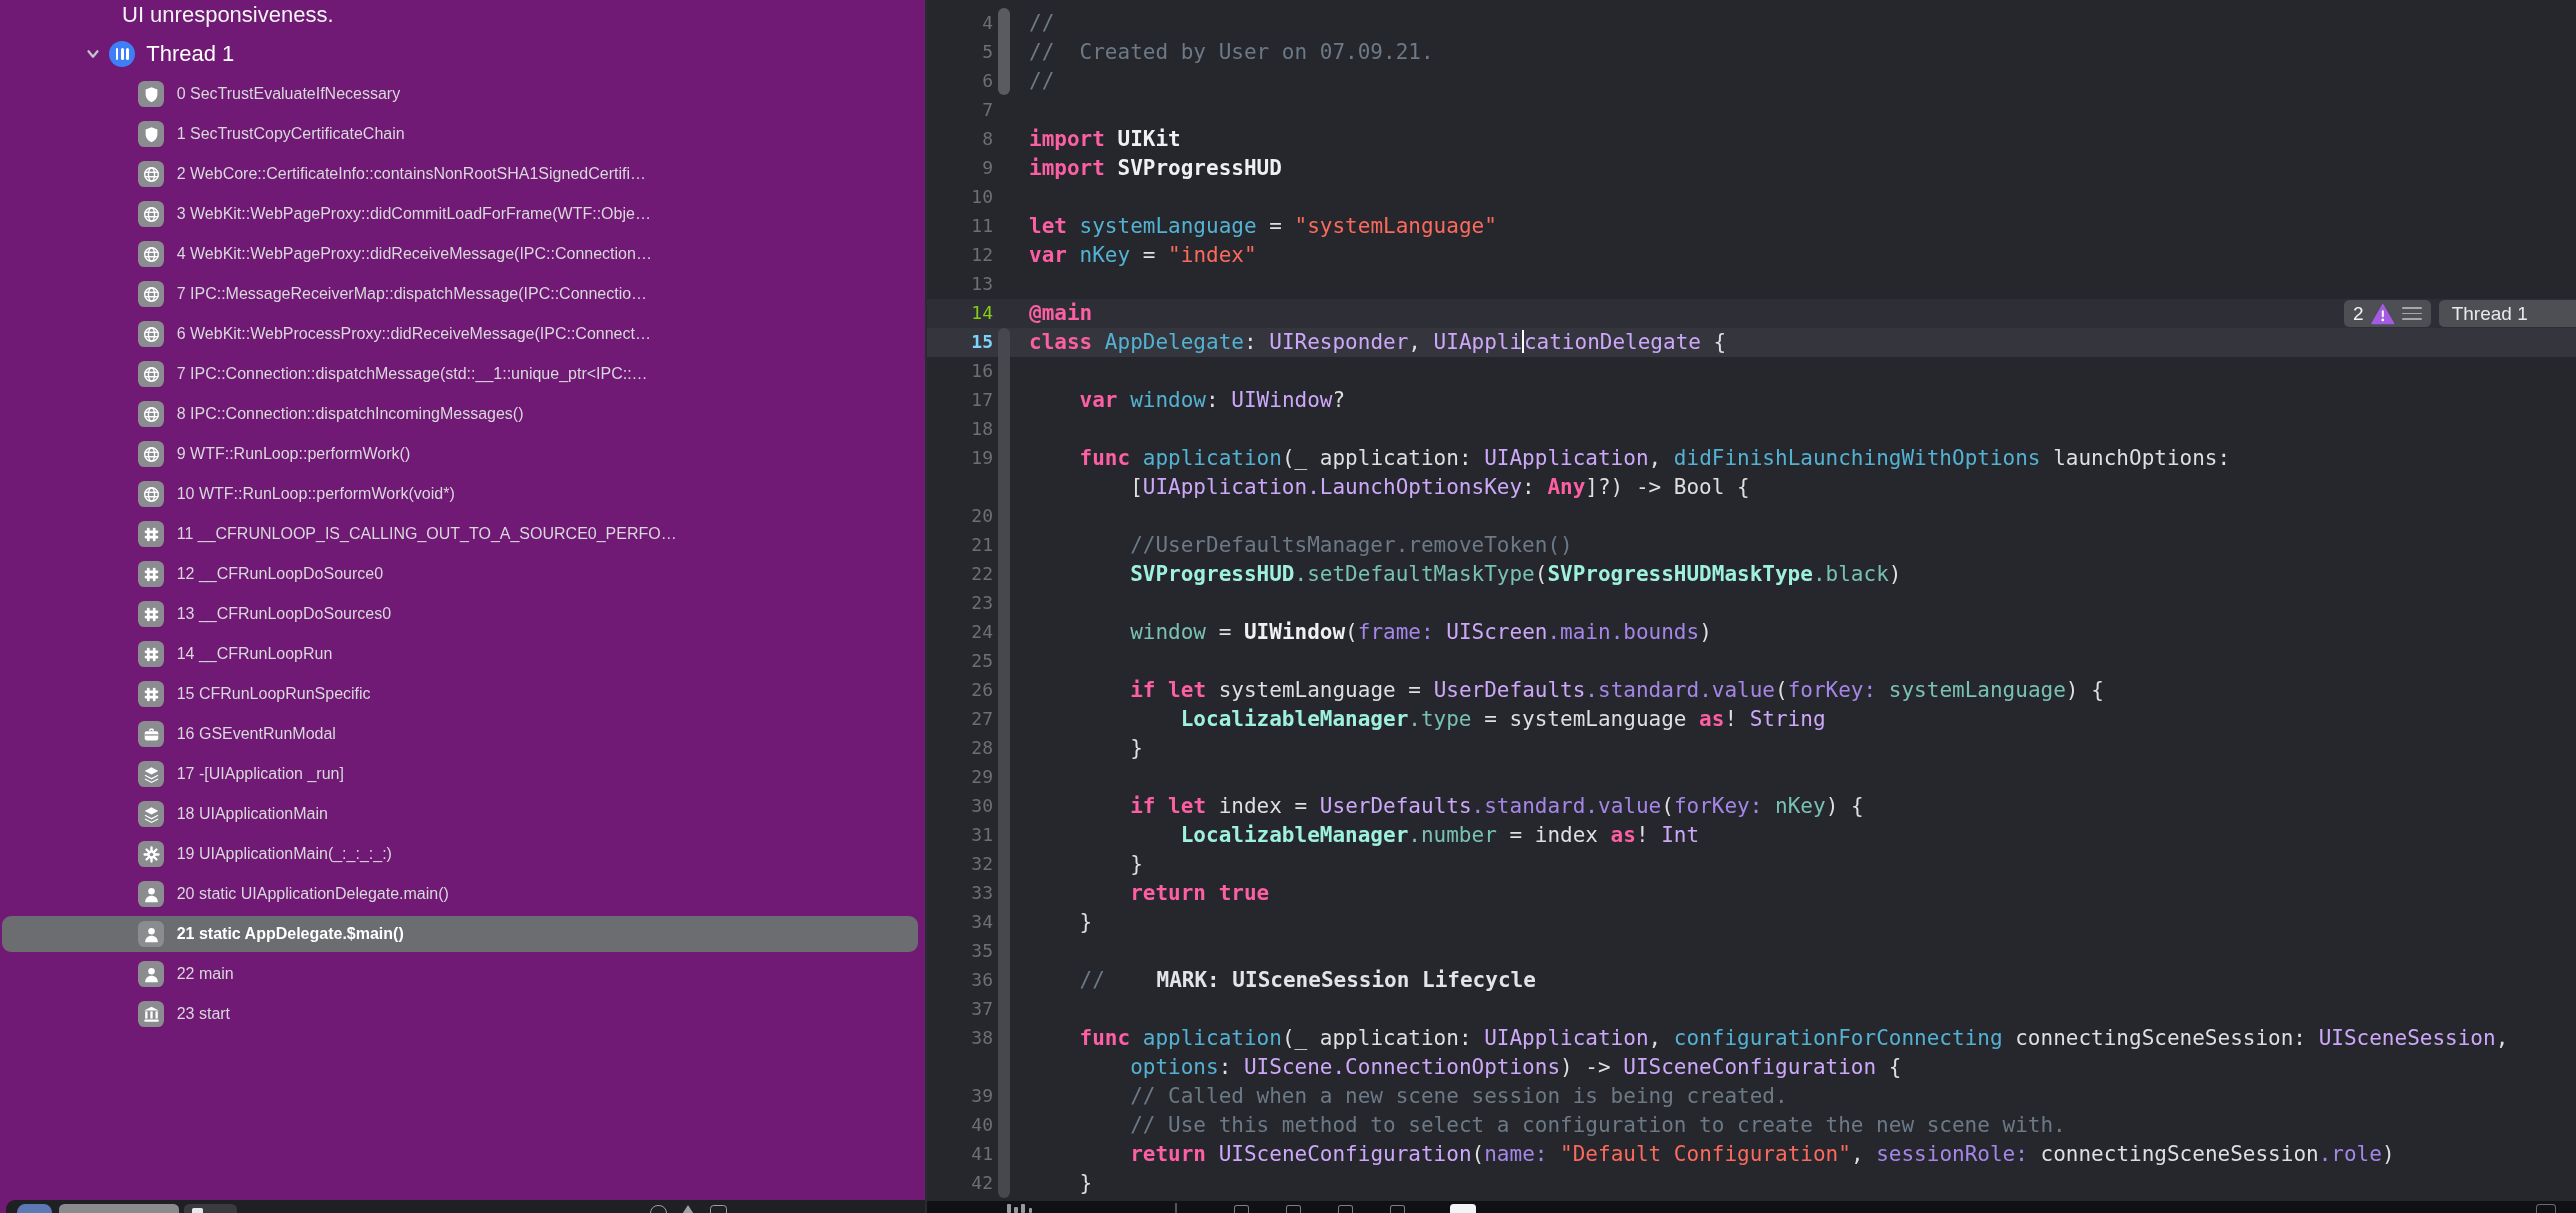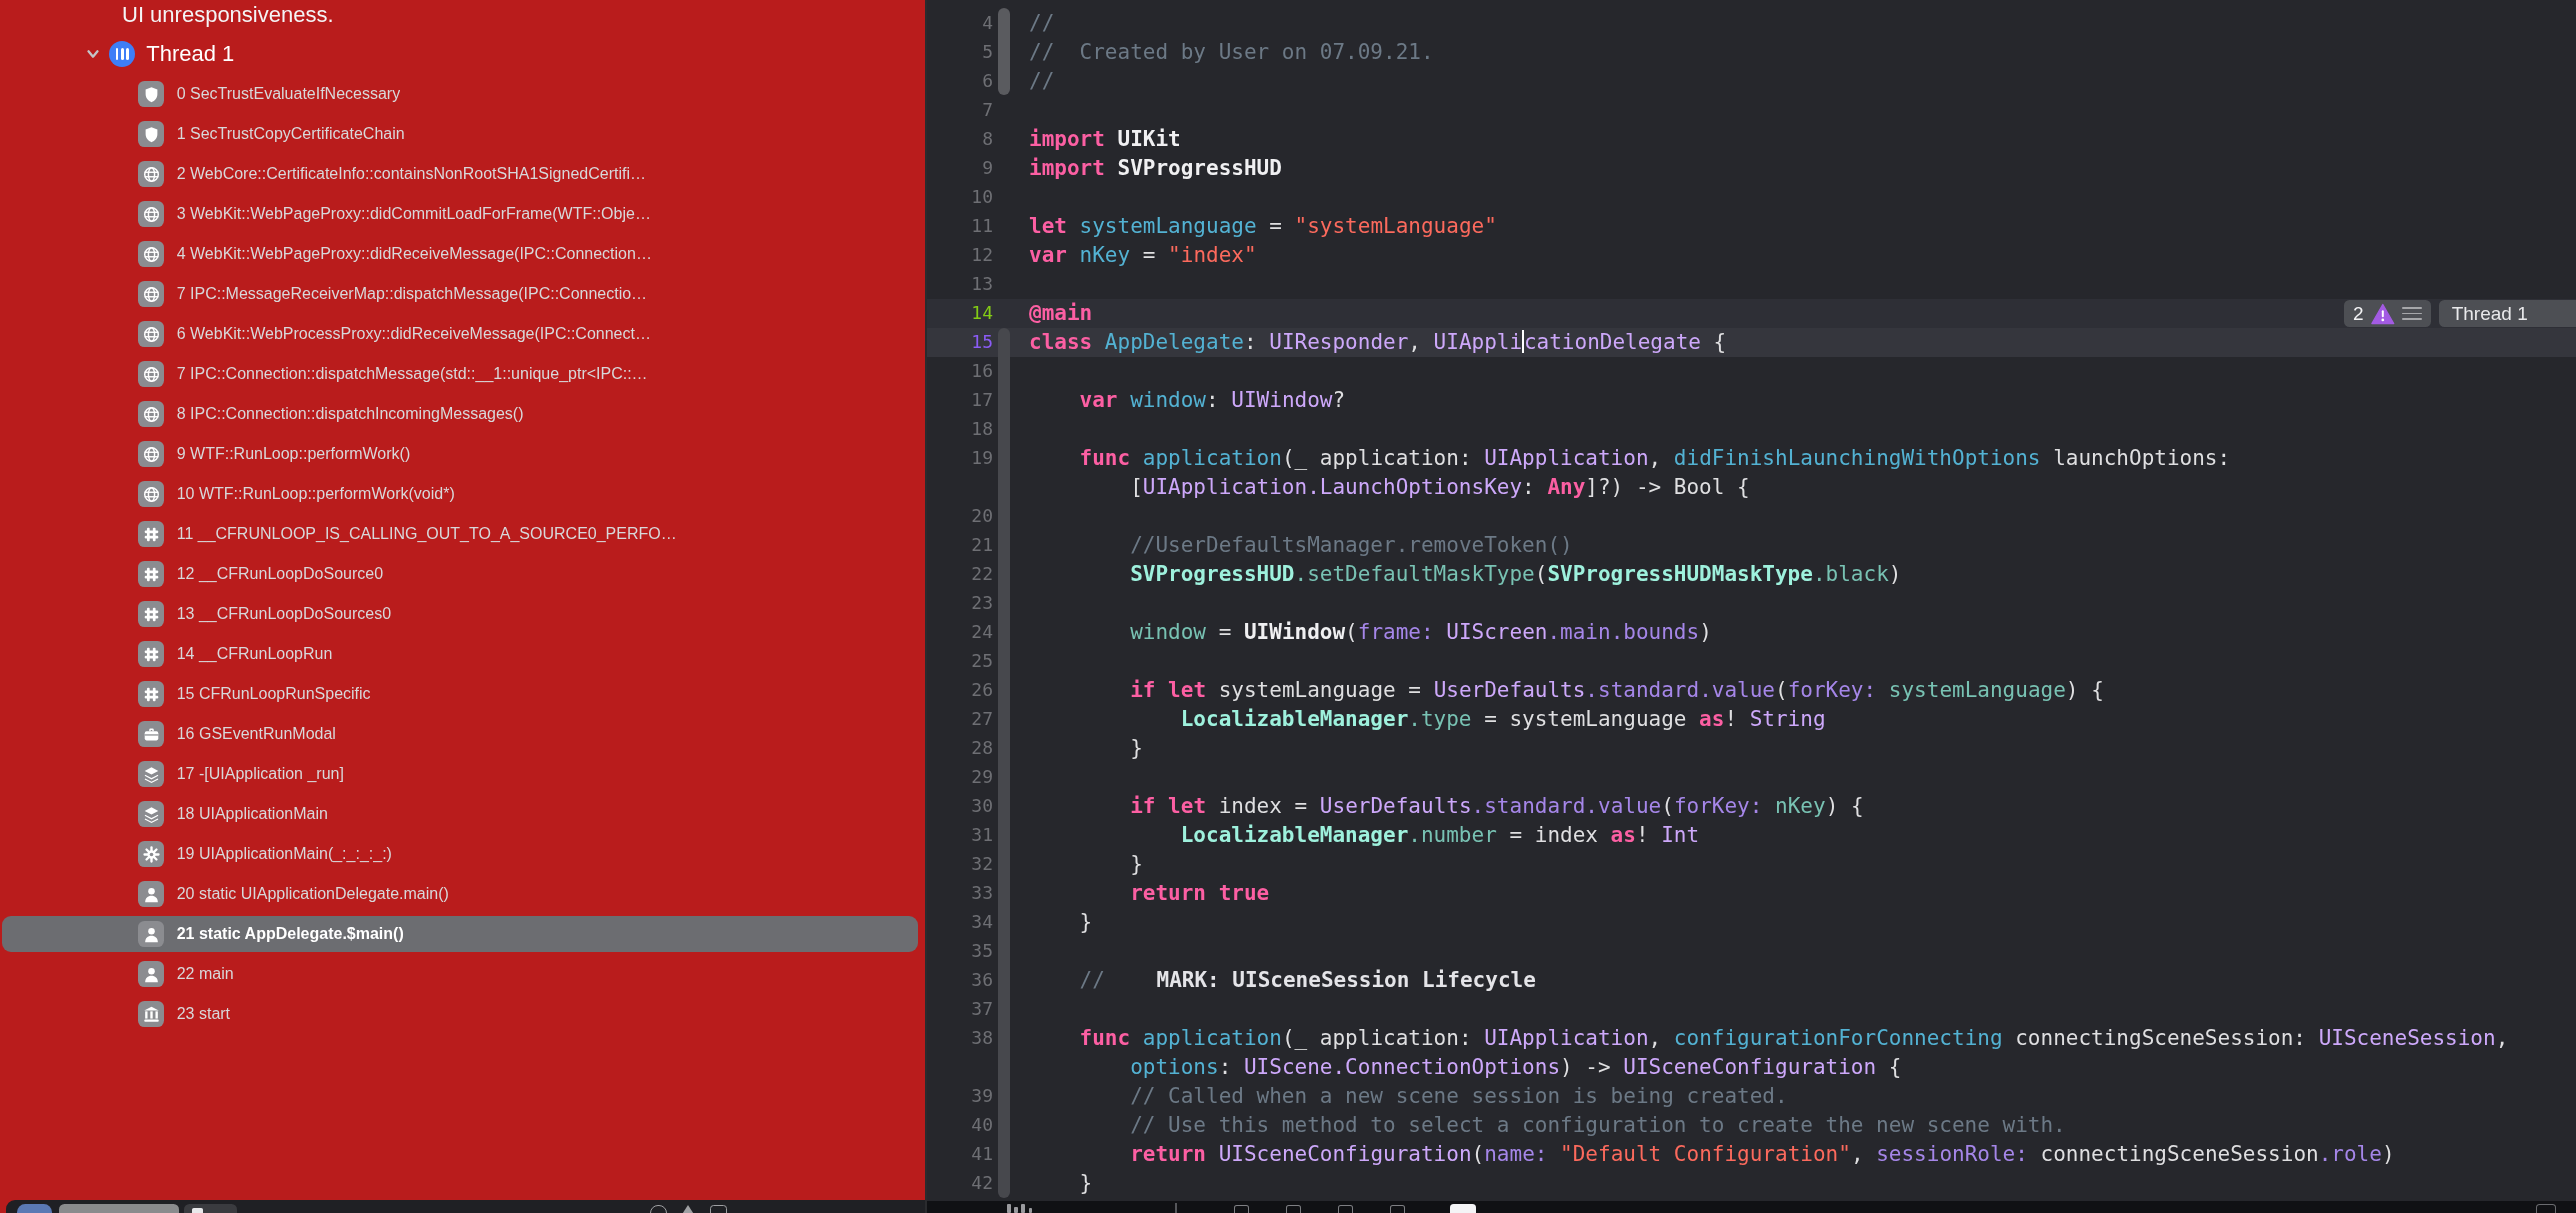--- a/index.html
+++ b/index.html
@@ -1,21 +1,21 @@
 <!DOCTYPE html>
 <html style="font-size:14.5px"><head>
 <meta charset="utf-8">
 <style>
   * { margin:0; padding:0; box-sizing:border-box; }
   html,body { width:2576px; height:1213px; overflow:hidden; background:#54555A; }
   body { font-family:"Liberation Sans", sans-serif; position:relative; }
 
   
   .app { position:absolute; inset:0; }
-  .sidebar { position:absolute; left:0; top:0; width:1005px; height:1213px; background:#b91c1c; overflow:hidden; }
+  .sidebar { position:absolute; left:0; top:0; width:1005px; height:1213px; background:#701a75; overflow:hidden; }
   .v-divider { position:absolute; left:925px; top:0; width:1.8px; height:1213px; background:#2A2B2E; }
   .editor { position:absolute; left:927px; top:0; width:1649px; height:1213px; background:#26272C; overflow:hidden; }
 
   
   .crash-note { position:absolute; left:122px; top:1.8px; font-size:22px; color:#F4F4F5; white-space:nowrap; }
   .thread-row { position:absolute; left:0; top:35px; width:925px; height:38px; display:flex; align-items:center; }
   .chevron { width:18px; height:18px; margin-left:84px; display:flex; align-items:center; justify-content:center; }
   .thread-icon { width:26px; height:26px; border-radius:50%; background:#3E7EF7; margin-left:7.3px; display:flex; align-items:center; justify-content:center; gap:2.7px; }
   .thread-icon i { display:block; width:2.7px; height:11.8px; background:#fff; border-radius:1.8px; }
   .thread-label { margin-left:11px; font-size:22px; color:#FFFFFF; }
@@ -44,21 +44,21 @@
   .band-14 { top:299px; background:#2E2F36; }
   .band-15 { top:328px; background:#35363D; }
   .ribbon { position:absolute; left:71px; width:11.8px; border-radius:6.4px; }
   .ribbon-a { top:8.2px; height:87px; background:#5A5B5F; }
   .ribbon-b { top:328px; height:870px; background:#47484D; }
 
   .code-area { position:absolute; left:0; top:0; width:1649px; padding-top:8.2px; }
   .code-row { position:relative; height:29px; display:flex; align-items:center; }
   .gutter { width:66px; flex:0 0 auto; text-align:right; font-family:"DejaVu Sans Mono", monospace; font-size:18px; color:#6E6F74; }
   .code-row.band-row .gutter { color:#84cc16; }
-  .code-row.cursor-row .gutter { color:#8b5cf6; font-weight:normal; }
+  .code-row.cursor-row .gutter { color:#7dd3fc; font-weight:bold; }
   .code-text { margin-left:36px; font-family:"DejaVu Sans Mono", monospace; font-size:21px; white-space:pre; }
   .code-text span { letter-spacing:0; }
   .caret { display:inline-block; width:1.8px; height:23.6px; background:#FFFFFF; vertical-align:-4.5px; }
 
   .tok-plain { color:#DFDFE1; }
   .tok-plainb { color:#F0F0F2; font-weight:bold; }
   .tok-kw { color:#FC5FA3; font-weight:bold; }
   .tok-str { color:#FC6A5D; }
   .tok-com { color:#6C7986; }
   .tok-mark { color:#E4E4E8; font-weight:bold;margin-left:39px; }

